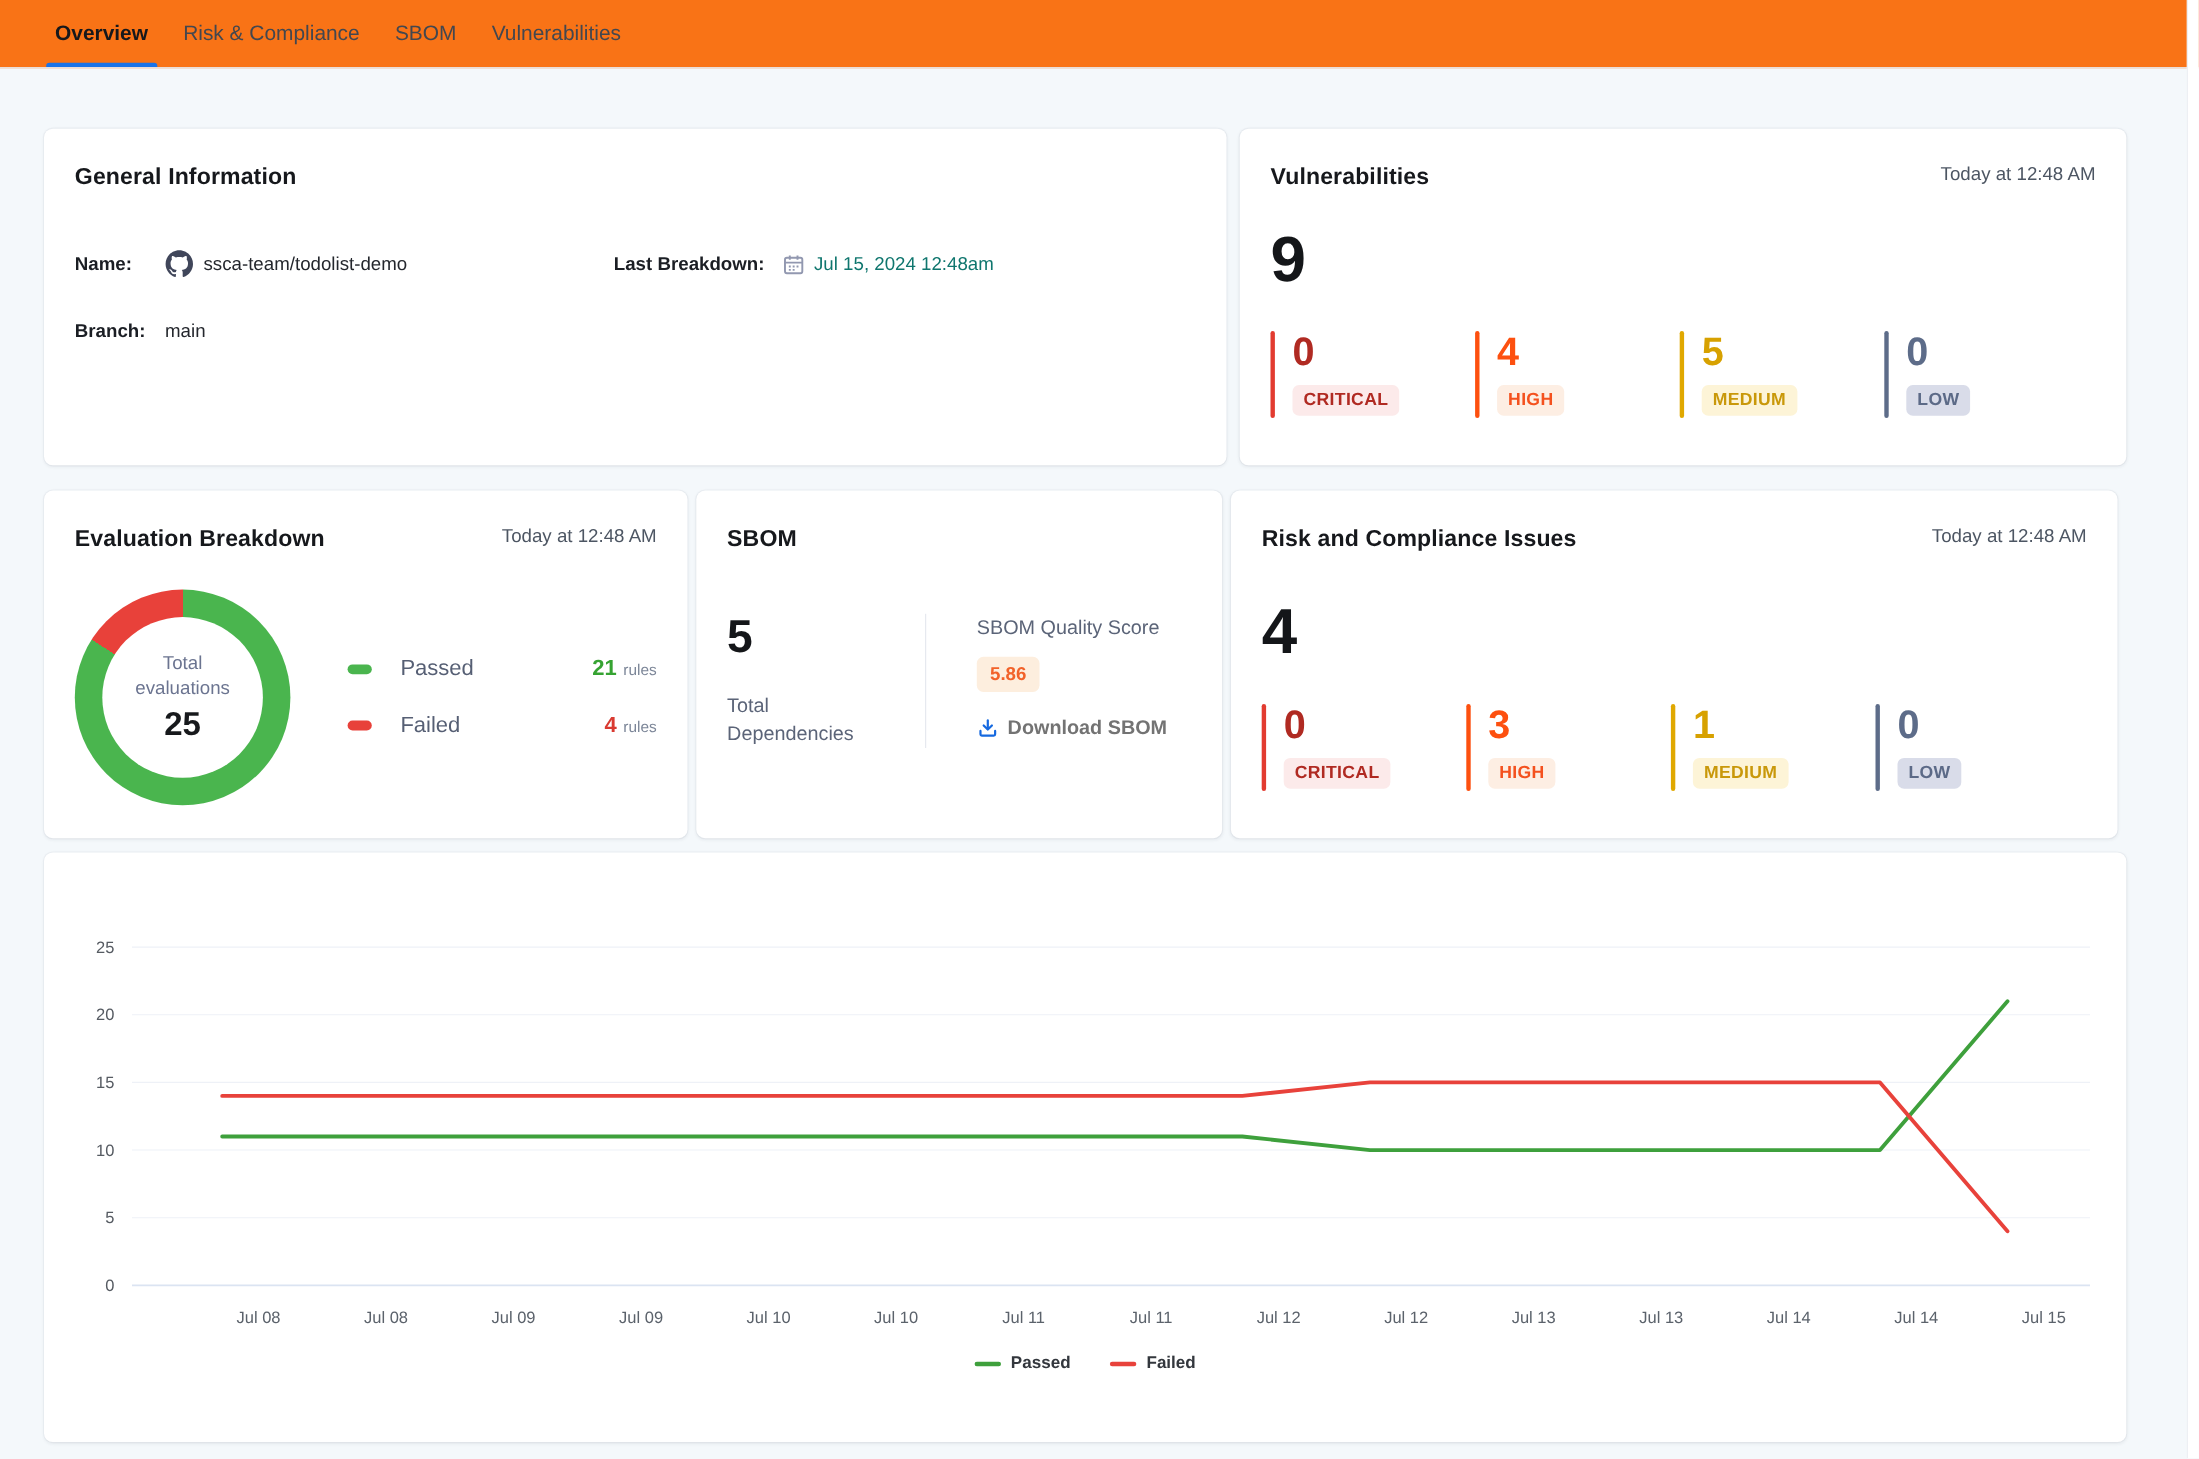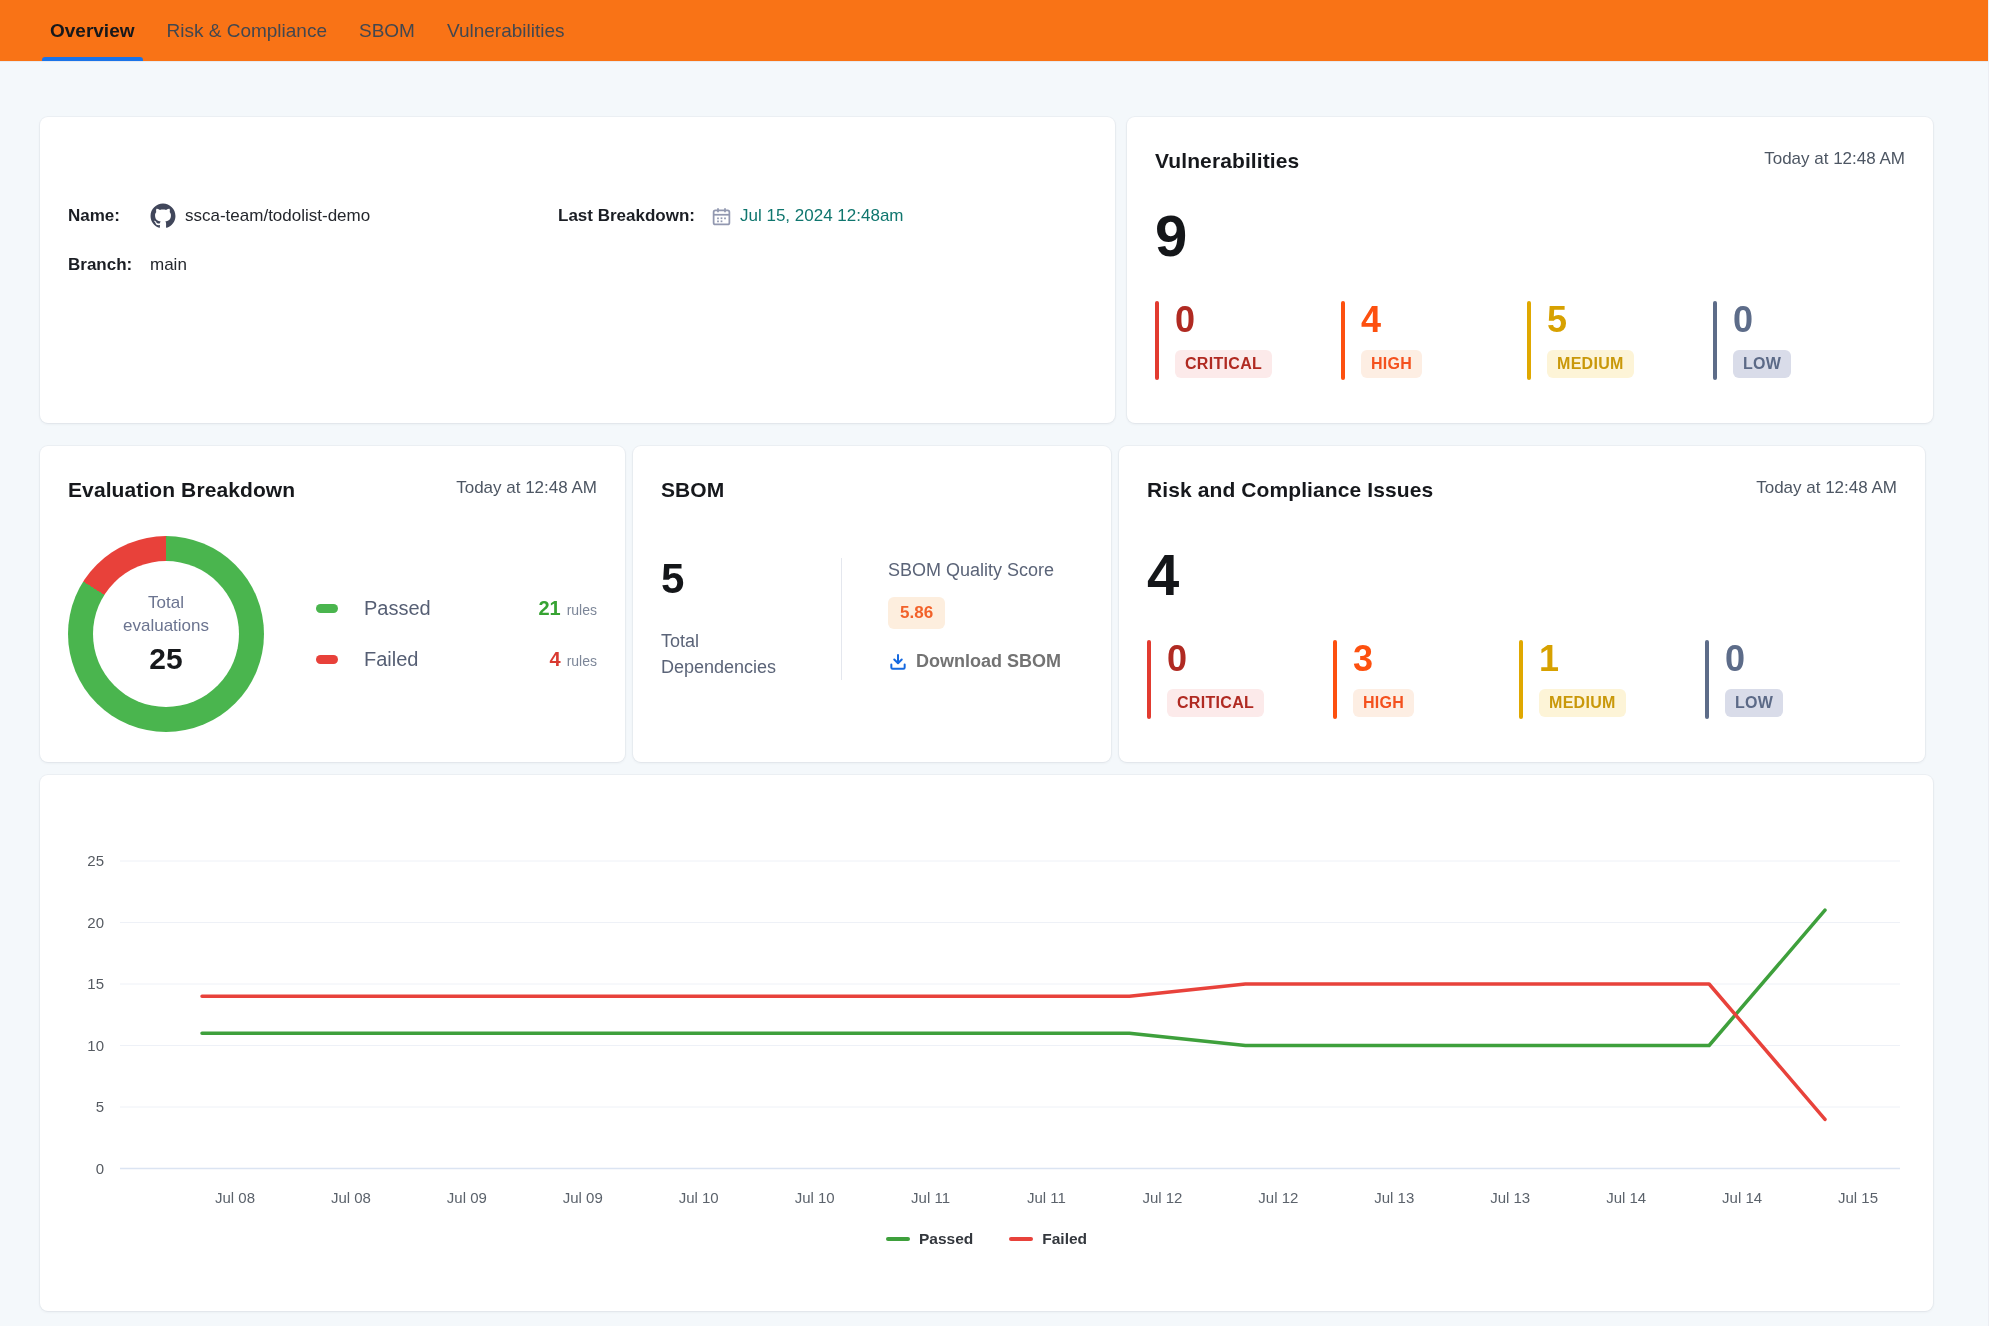--- a/index.html
+++ b/index.html
@@ -32,21 +32,21 @@
   .card {
     background:#ffffff; border-radius:8px;
     box-shadow:0 1px 3px rgba(30,40,60,.07), 0 0 0 1px rgba(30,40,60,.03);
     padding:32px 28px; position:relative;
   }
   .h306 { height:306px; } .h316 { height:316px; } .h536 { height:536px; padding-top:36px; }
   .card-head { display:flex; justify-content:space-between; align-items:flex-start; }
   .card-title { font-size:21px; font-weight:bold; color:#16181c; letter-spacing:.1px; }
   .timestamp { font-size:17px; color:#4d5663; }
   
-  .gi-grid { display:grid; grid-template-columns:490px 1fr; row-gap:26px; margin-top:54px; }
+  .gi-grid { display:grid; grid-template-columns:490px 1fr; row-gap:38px; margin-top:54px; }
   .gi-row { display:flex; align-items:center; font-size:17px; }
   .gi-label { font-weight:bold; color:#1b1e24; margin-right:16px; min-width:66px; }
   .gi-label.wide { min-width:132px; }
   .gi-value { color:#24272d; display:flex; align-items:center; gap:9px; }
   .gi-date { color:#0f766e; display:flex; align-items:flex-start; gap:8px; }
   
   .big-num { font-size:58px; font-weight:bold; color:#141619; line-height:1; margin-top:34px; }
   .sev-row { display:flex; margin-top:36px; }
   .sev-item { width:186px; display:flex; gap:16px; }
   .sev-bar { width:4px; height:79px; border-radius:2px; flex:none; }
@@ -119,20 +119,23 @@
     <div class="tab">Risk &amp; Compliance</div>
     <div class="tab">SBOM</div>
     <div class="tab">Vulnerabilities</div>
   </div>
 
 <div class="content">
 
   <div class="row1">
 
     <div class="card h306">
+      <div class="card-head">
+        <div class="card-title">General Information</div>
+      </div>
       <div class="gi-grid">
         <div class="gi-row">
           <span class="gi-label">Name:</span>
           <span class="gi-value">
             <span class="icon">
               <svg width="26" height="26" viewBox="0 0 24 24" fill="#40465a">
                   <path d="M12 .5C5.65.5.5 5.65.5 12c0 5.08 3.29 9.39 7.86 10.91.58.1.79-.25.79-.55 0-.27-.01-1-.02-1.96-3.2.7-3.87-1.54-3.87-1.54-.52-1.33-1.28-1.68-1.28-1.68-1.04-.71.08-.7.08-.7 1.15.08 1.76 1.18 1.76 1.18 1.03 1.76 2.69 1.25 3.34.96.1-.74.4-1.25.73-1.54-2.55-.29-5.23-1.28-5.23-5.68 0-1.26.45-2.28 1.18-3.09-.12-.29-.51-1.46.11-3.04 0 0 .96-.31 3.16 1.18.92-.26 1.9-.38 2.88-.39.98 0 1.96.13 2.88.39 2.19-1.49 3.15-1.18 3.15-1.18.63 1.58.23 2.75.12 3.04.74.8 1.18 1.83 1.18 3.09 0 4.42-2.69 5.39-5.25 5.67.41.36.78 1.06.78 2.13 0 1.54-.01 2.78-.01 3.16 0 .31.21.67.8.55C20.22 21.38 23.5 17.08 23.5 12 23.5 5.65 18.35.5 12 .5z"></path>
                 </svg>
             </span>
             <span>ssca-team/todolist-demo</span>

